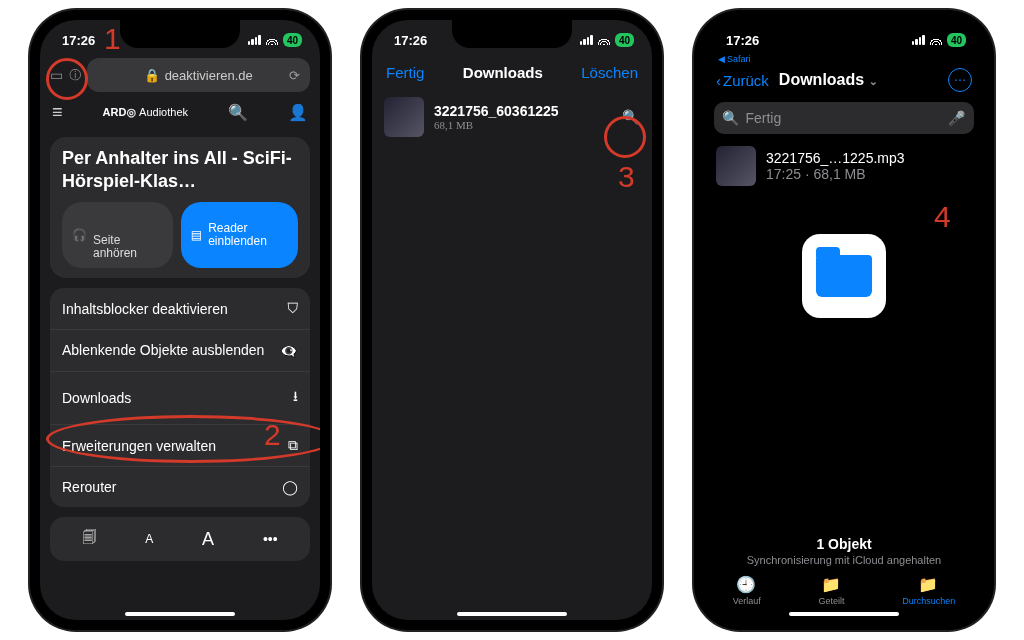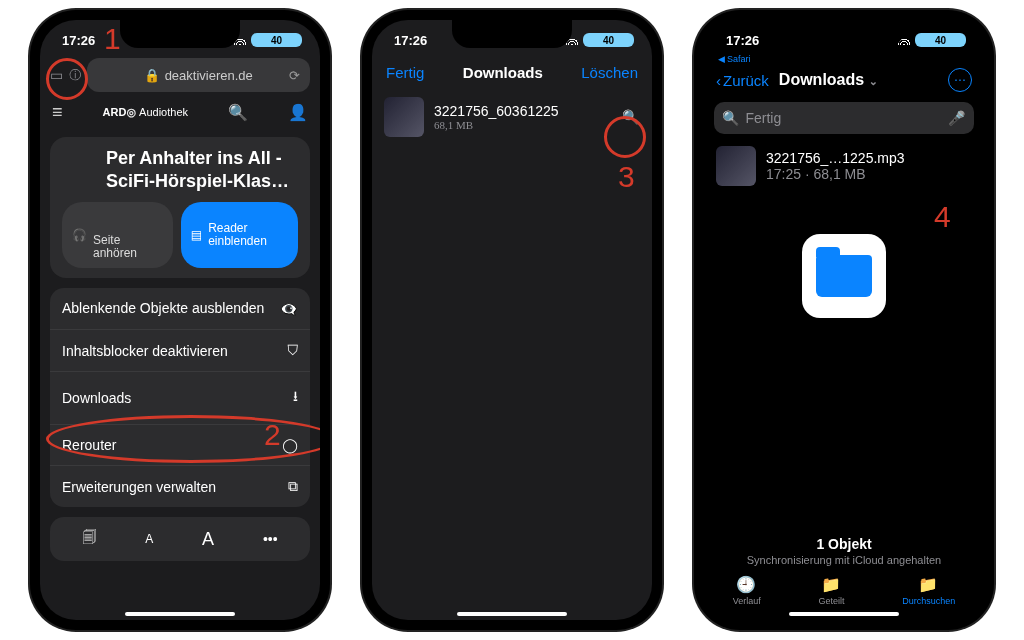--- a/index.html
+++ b/index.html
@@ -22,50 +22,50 @@
   }
   .status-right { display:flex; align-items:center; gap:4px; }
   .bars { display:flex; gap:1px; align-items:flex-end; }
   .bars span { width:2.5px; background:#fff; border-radius:1px; }
   .bars span:nth-child(1){height:4px}.bars span:nth-child(2){height:6px}.bars span:nth-child(3){height:8px}.bars span:nth-child(4){height:10px}
   .wifi { width:14px; height:10px; background:
     radial-gradient(circle at 50% 100%, #fff 1.5px, transparent 1.5px),
     radial-gradient(circle at 50% 100%, transparent 3px, #fff 3px, #fff 4px, transparent 4px),
     radial-gradient(circle at 50% 100%, transparent 5.5px, #fff 5.5px, #fff 6.5px, transparent 6.5px);
   }
-  .battery-pill { display:flex; align-items:center; font-size:10px; background:#7dd3fc; color:#000; padding:0px 20px; border-radius:6px; height:14px; }
+  .battery-pill { display:flex; align-items:center; font-size:10px; background:#22c55e; color:#000; padding:0px 4px; border-radius:6px; height:14px; }
   .home-ind { position:absolute; bottom:4px; left:50%; transform:translateX(-50%); width:110px; height:4px; background:#fff; border-radius:3px; }
 
   
   .url-bar { margin:4px 10px; background:#38383a; border-radius:12px; height:34px; display:flex; align-items:center; justify-content:center; font-size:13px; color:#ccc; position:relative;}
   .url-lock { margin-right:4px;}
   .url-reload { position:absolute; right:10px; color:#9a9a9a;}
   .site-header { display:flex; align-items:center; justify-content:space-between; padding:6px 12px; }
   .ard-logo { font-size:11px; font-weight:600; }
   .panel { margin:8px 10px 0 10px; background:#2c2c2e; border-radius:16px; padding:10px 12px; }
-  .panel h2 { font-size:18px; font-weight:700; line-height:1.25;margin-left:44px; }
+  .panel h2 { font-size:18px; font-weight:700; line-height:1.25; }
   .btn-row { display:flex; gap:8px; margin-top:10px; }
   .pill { border-radius:20px; font-size:12px; padding:8px 10px; display:flex; align-items:center; gap:6px;}
   .pill.gray { background:#3a3a3c; color:#ddd;}
   .pill.blue { background:#0a84ff; color:#fff;}
   .list { margin:10px 10px 0 10px; background:#2c2c2e; border-radius:14px; overflow:hidden;}
   .list-item { display:flex; align-items:center; justify-content:space-between; padding:12px 12px; font-size:14px; border-bottom:1px solid #3a3a3c;}
   .list-item:last-child{border-bottom:none;}
   .item-text { display:flex; flex-direction:column; line-height:1.2;}
   .bottom-tools { margin:10px 10px 0 10px; background:#2c2c2e; border-radius:14px; display:flex; justify-content:space-around; align-items:center; padding:10px 8px;}
   .tool { font-size:14px; }
 
   
   .nav2 { display:flex; justify-content:space-between; align-items:center; padding:10px 14px; font-size:15px;}
   .nav2 .title { font-weight:600; }
   .nav2 .link { color:#0a84ff; }
   .dl-item { display:flex; align-items:center; gap:10px; padding:6px 12px; }
   .thumb { width:40px; height:40px; background:linear-gradient(135deg,#223,#556); border-radius:6px; flex-shrink:0;}
   .dl-txt { flex:1; }
-  .dl-name{ font-size:14px; }
+  .dl-name{ font-size:14px;font-weight:bold; }
   .dl-size{ font-size:11px; color:#8e8e93;font-family:Liberation Serif, serif; }
   .mag { color:#0a84ff; font-size:14px;}
 
   
   .scr3 .status{ }
   .sub-safari { font-size:9px; color:#0a84ff; display:flex; align-items:center; gap:2px; padding-left:14px;}
   .nav3 { display:flex; align-items:center; padding:4px 12px 6px 12px; gap:6px;}
   .back3 { color:#0a84ff; font-size:15px; display:flex; align-items:center; gap:2px;}
   .title3 { font-weight:700; font-size:16px; flex:1; text-align:left; margin-left:4px;}
   .more3 { width:24px; height:24px; border:1.5px solid #0a84ff; border-radius:50%; color:#0a84ff; display:flex; align-items:center; justify-content:center; font-size:12px;}
@@ -148,38 +148,38 @@
         </div>
         <div class="pill blue">
           <span>▤</span>
           <span style="max-width:80px;line-height:1.1;">Reader einblenden</span>
         </div>
       </div>
     </div>
 
     <div class="list">
       <div class="list-item">
+        <span>Inhaltsblocker deaktivieren</span>
+        <span>⛉</span>
+      </div>
+      <div class="list-item">
         <span class="item-text">Ablenkende Objekte ausblenden</span>
         <span>👁‍🗨</span>
-      </div>
-      <div class="list-item">
-        <span>Inhaltsblocker deaktivieren</span>
-        <span>⛉</span>
       </div>
       <div class="list-item" style="padding:14px 12px;">
         <span>Downloads</span>
         <span>⭳</span>
       </div>
       <div class="list-item">
+        <span>Erweiterungen verwalten</span>
+        <span>⧉</span>
+      </div>
+      <div class="list-item">
         <span>Rerouter</span>
         <span>◯</span>
-      </div>
-      <div class="list-item">
-        <span>Erweiterungen verwalten</span>
-        <span>⧉</span>
       </div>
     </div>
 
     <div class="bottom-tools">
       <span class="tool">🗐</span>
       <span class="tool" style="font-size:12px;">A</span>
       <span class="tool" style="font-size:18px;">A</span>
       <span class="tool">•••</span>
     </div>
 

